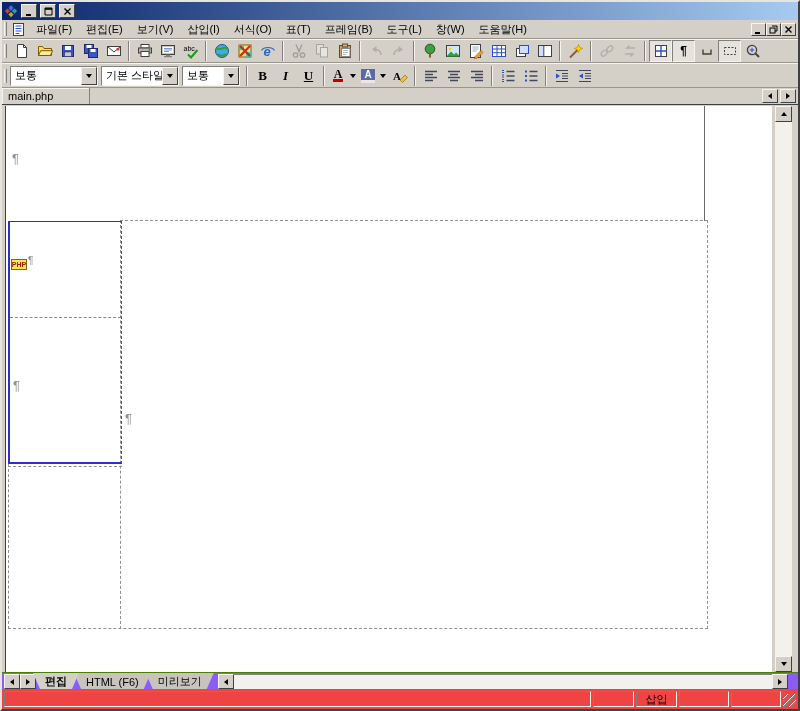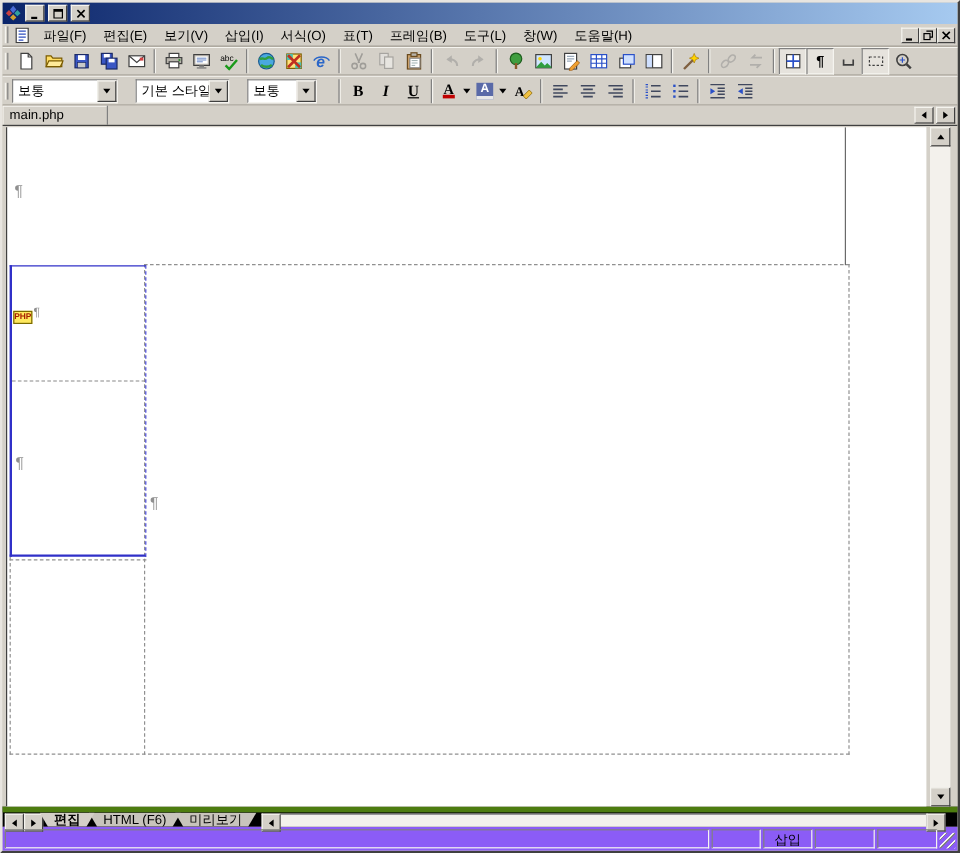--- a/index.html
+++ b/index.html
@@ -30,21 +30,21 @@
   .toolbar{display:flex;align-items:center;background:#d4d0c8;
     box-shadow:inset 0 1px 0 #f5f4ef, inset 0 -1px 0 #9a958c}
   .tb1{height:24px}
   .tb2{height:25px}
   .tbtn{width:23px;height:22px;display:flex;align-items:center;justify-content:center;flex:0 0 auto}
   .tbtn svg{width:16px;height:16px;display:block}
   .tbtn.pressed{border:1px solid;border-color:#808080 #f5f4ef #f5f4ef #808080;background:#e6e3dd}
   .tbtn.dis svg{filter:grayscale(1);opacity:.45}
   .sep{width:2px;height:20px;border-left:1px solid #808080;border-right:1px solid #f5f4ef;margin:0 3px;flex:0 0 auto}
   .combo{height:20px;display:flex;align-items:stretch;border:1px solid;
-    border-color:#808080 #f5f4ef #f5f4ef #808080;background:#fff;margin-right:15px;flex:0 0 auto}
+    border-color:#808080 #f5f4ef #f5f4ef #808080;background:#fff;margin-right:3px;flex:0 0 auto}
   .combo .cval{flex:1;display:flex;align-items:center;padding:0 4px;white-space:nowrap;overflow:hidden}
   .combo .cbtn{width:16px;background:#d4d0c8;border:1px solid;border-color:#f5f4ef #404040 #404040 #f5f4ef;
     display:flex;align-items:center;justify-content:center}
   .arrdn{width:0;height:0;border-left:3px solid transparent;border-right:3px solid transparent;border-top:4px solid #000}
   .arrup{width:0;height:0;border-left:3px solid transparent;border-right:3px solid transparent;border-bottom:4px solid #000}
   .arrlf{width:0;height:0;border-top:3px solid transparent;border-bottom:3px solid transparent;border-right:4px solid #000}
   .arrrt{width:0;height:0;border-top:3px solid transparent;border-bottom:3px solid transparent;border-left:4px solid #000}
   .fbtn{width:23px;height:22px;display:flex;align-items:center;justify-content:center;
     font-family:"Liberation Serif","DejaVu Serif",serif;font-size:13px;flex:0 0 auto}
   .fbtn .bld{font-weight:bold}
@@ -78,31 +78,31 @@
     border-bottom:2px solid #3030c8;border-right:1px dashed #4848d8}
   .celldiv{position:absolute;left:0;right:0;top:95px;border-top:1px dashed #888}
   .phpbadge{position:absolute;left:1px;top:37px;width:16px;height:11px;background:#ffe95e;
     border:1px solid #7a6a00;color:#a82000;font-size:7px;font-weight:bold;
     display:flex;align-items:center;justify-content:center;letter-spacing:0}
   .vscroll{position:absolute;right:6px;top:1px;width:17px;bottom:0;background:#f3f1ec}
   .sbtn{position:absolute;left:0;width:17px;height:16px;background:#d4d0c8;border:1px solid;
     border-color:#f5f4ef #404040 #404040 #f5f4ef;display:flex;align-items:center;justify-content:center}
 
   
-  .bottomrow{height:17px;display:flex;align-items:stretch;background:#000000;border-top:5px solid #4d7c0f}
+  .bottomrow{height:17px;display:flex;align-items:stretch;background:#8b5cf6;border-top:1px solid #4d7c0f}
   .bbtn{width:16px;height:15px;margin-top:1px;background:#d4d0c8;border:1px solid;
     border-color:#f5f4ef #404040 #404040 #f5f4ef;display:flex;align-items:center;justify-content:center;flex:0 0 auto}
   .vtabs{display:flex;align-items:stretch;margin-left:2px}
   .vtab{padding:1px 12px 0 12px;display:flex;align-items:center;background:#c8c4bc;
     clip-path:polygon(0 0,100% 0,calc(100% - 7px) 100%,7px 100%);margin-left:-5px;white-space:nowrap}
   .vtab.active{background:#d4d0c8;font-weight:bold;z-index:2}
   .htrack{flex:1;background:#f3f1ec;border-top:1px solid #808080;margin-top:1px}
 
   
-  .statusbar{height:20px;display:flex;align-items:center;gap:2px;background:#8b5cf6;padding:2px 2px 2px 2px}
+  .statusbar{height:20px;display:flex;align-items:center;gap:2px;background:#ef4444;padding:2px 2px 2px 2px}
   .sp{height:16px;border:1px solid;border-color:#808080 #f5f4ef #f5f4ef #808080;
     display:flex;align-items:center;justify-content:center;white-space:nowrap}
   .sp.long{flex:1}
   .grip2{width:13px;height:13px;align-self:flex-end;
     background:repeating-linear-gradient(135deg,transparent 0 3px,#f5f4ef 3px 4px,#808080 4px 5px)}
 </style>
 </head>
 <body>
 
 <div class="window">

